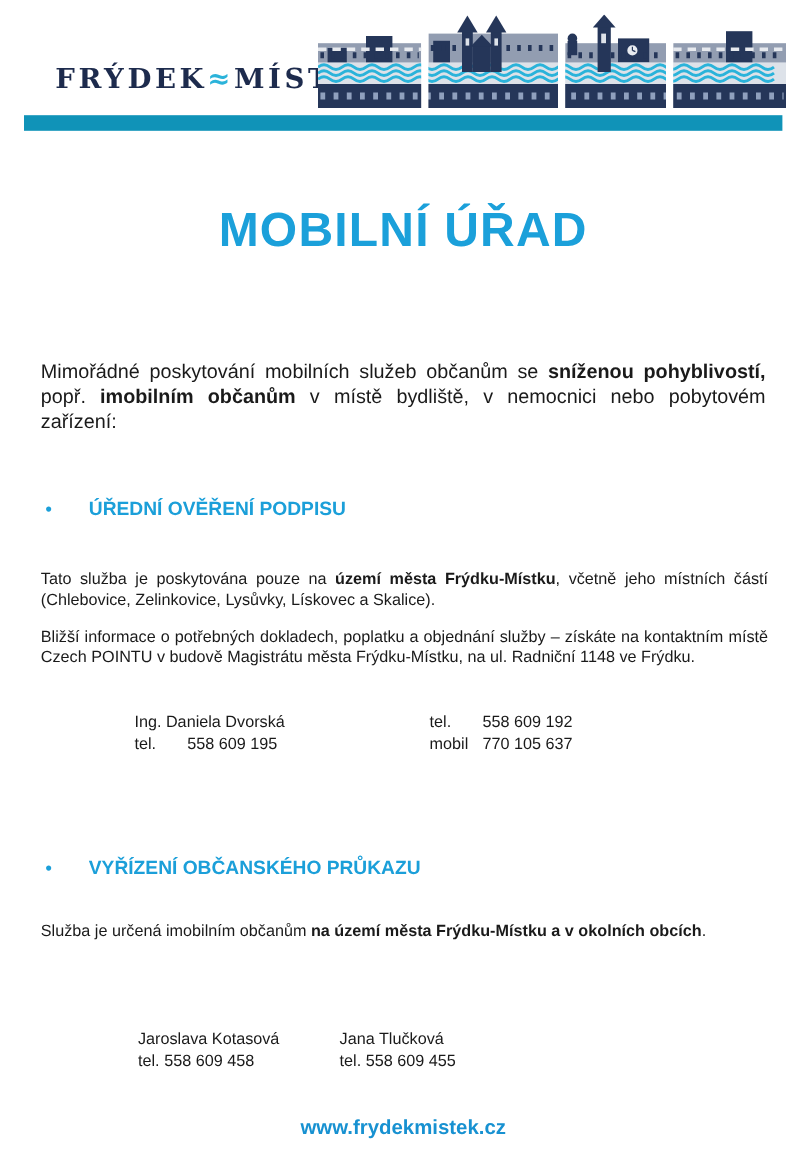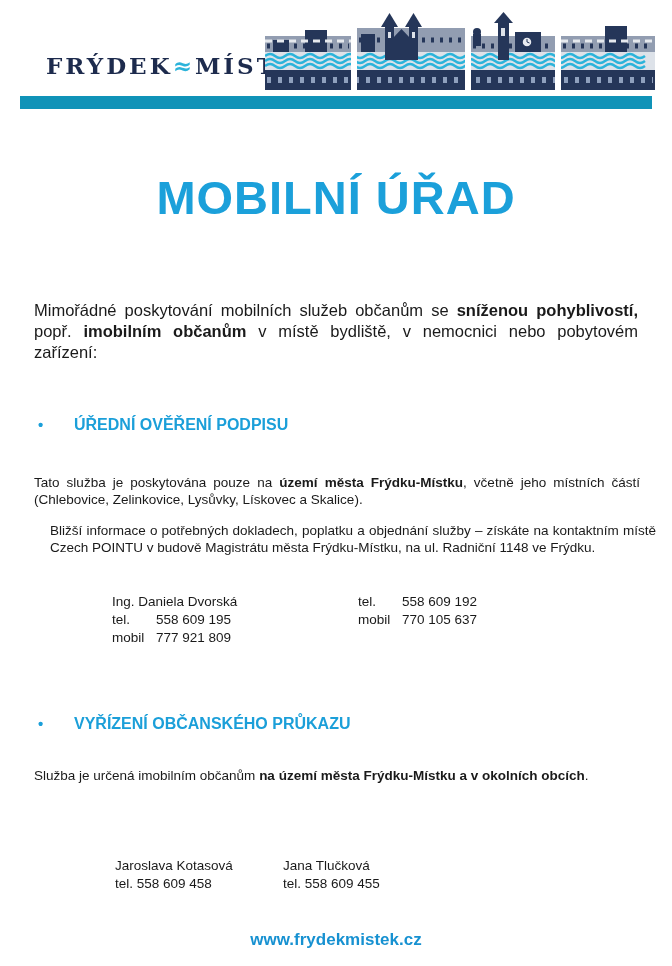--- a/index.html
+++ b/index.html
@@ -20,21 +20,21 @@
   }
   .logo .wave { color:#2bb3da; font-weight:bold; }
   .skyline { position:absolute; left:265px; top:12px; width:390px; height:80px; }
   .teal-bar {
     position:absolute; left:20px; top:96px;
     width:632px; height:13px; background:#1093b8;
   }
   
   .doc-title {
     position:absolute; left:0; top:170px; width:672px;
-    text-align:center; font-size:47px; font-weight:bold;
+    text-align:center; font-size:40px; font-weight:bold;
     letter-spacing:1px; color:#1ba0da;
   }
   
   .intro {
     position:absolute; left:34px; top:283px; width:604px;
     font-size:16.5px; line-height:21px; text-align:justify;
   }
   
   .section-heading {
     position:absolute; left:38px; width:600px;
@@ -42,21 +42,21 @@
     color:#1b9fd9; font-weight:bold; font-size:16px;
   }
   .section-heading .bullet { width:36px; font-size:15px; }
   .s1-heading { top:416px; }
   .s2-heading { top:715px; }
   .body-para {
     position:absolute; left:34px; width:606px;
     font-size:13.5px; line-height:17.5px; text-align:justify;
   }
   .s1-p1 { top:460px; }
-  .s1-p2 { top:508px;margin-left:16px; }
+  .s1-p2 { top:508px; }
   .s2-p1 { top:753px; }
   .s2-p2 { top:790px; }
   
   .contacts { position:absolute; font-size:13.5px; line-height:18px; }
   .s1-contacts { left:112px; top:581px;margin-top:12px; }
   .s2-contacts { left:115px; top:857px; }
   .contact-col { display:inline-block; vertical-align:top; }
   .s1-contacts .contact-col { width:246px; }
   .s2-contacts .col-a { width:168px; }
   .s2-contacts .col-b { width:160px; }
@@ -143,21 +143,20 @@
   </div>
 
   <p class="body-para s1-p1"><span>Tato služba je poskytována pouze na </span><b>území města Frýdku-Místku</b><span>, včetně jeho místních částí (Chlebovice, Zelinkovice, Lysůvky, Lískovec a Skalice).</span></p>
 
   <p class="body-para s1-p2">Bližší informace o potřebných dokladech, poplatku a objednání služby – získáte na kontaktním místě Czech POINTU v budově Magistrátu města Frýdku-Místku, na ul. Radniční 1148 ve Frýdku.</p>
 
   <div class="contacts s1-contacts">
     <div class="contact-col">
       <div>Ing. Daniela Dvorská</div>
       <div><span class="tel-label-wide">tel.</span><span>558 609 195</span></div>
-      <div><span class="tel-label-wide">mobil</span><span>777 921 809</span></div>
     </div><div class="contact-col">
       <div><span class="tel-label-wide">tel.</span><span>558 609 192</span></div>
       <div><span class="tel-label-wide">mobil</span><span>770 105 637</span></div>
     </div>
   </div>
 
   <div class="section-heading s2-heading">
     <span class="bullet">•</span>
     <span>VYŘÍZENÍ OBČANSKÉHO PRŮKAZU</span>
   </div>

